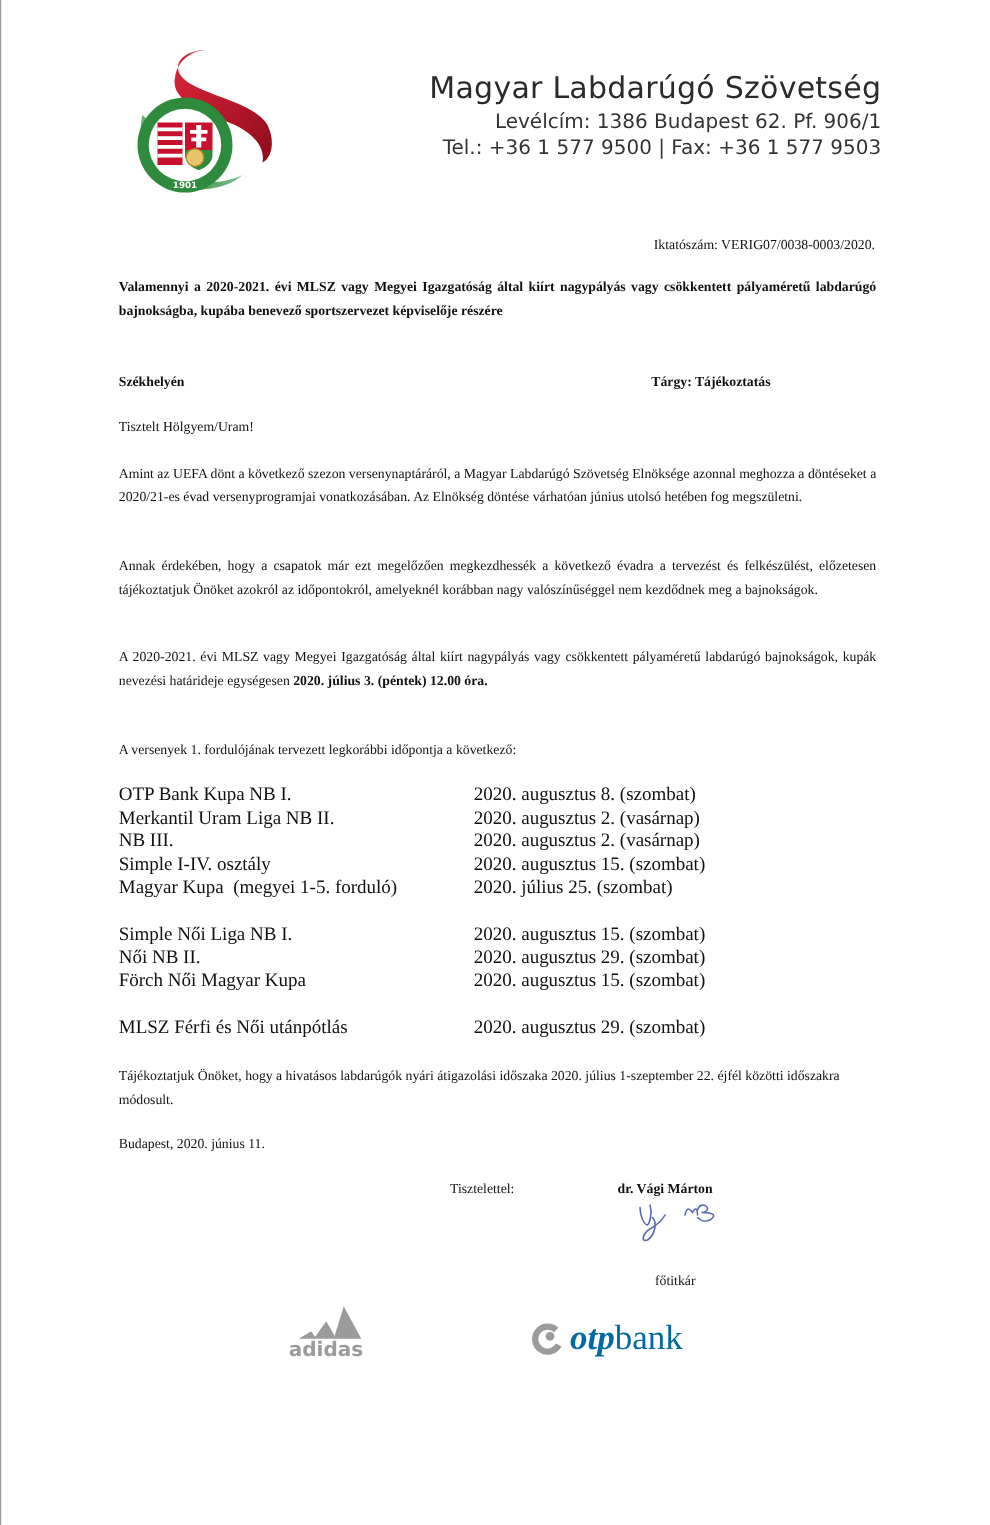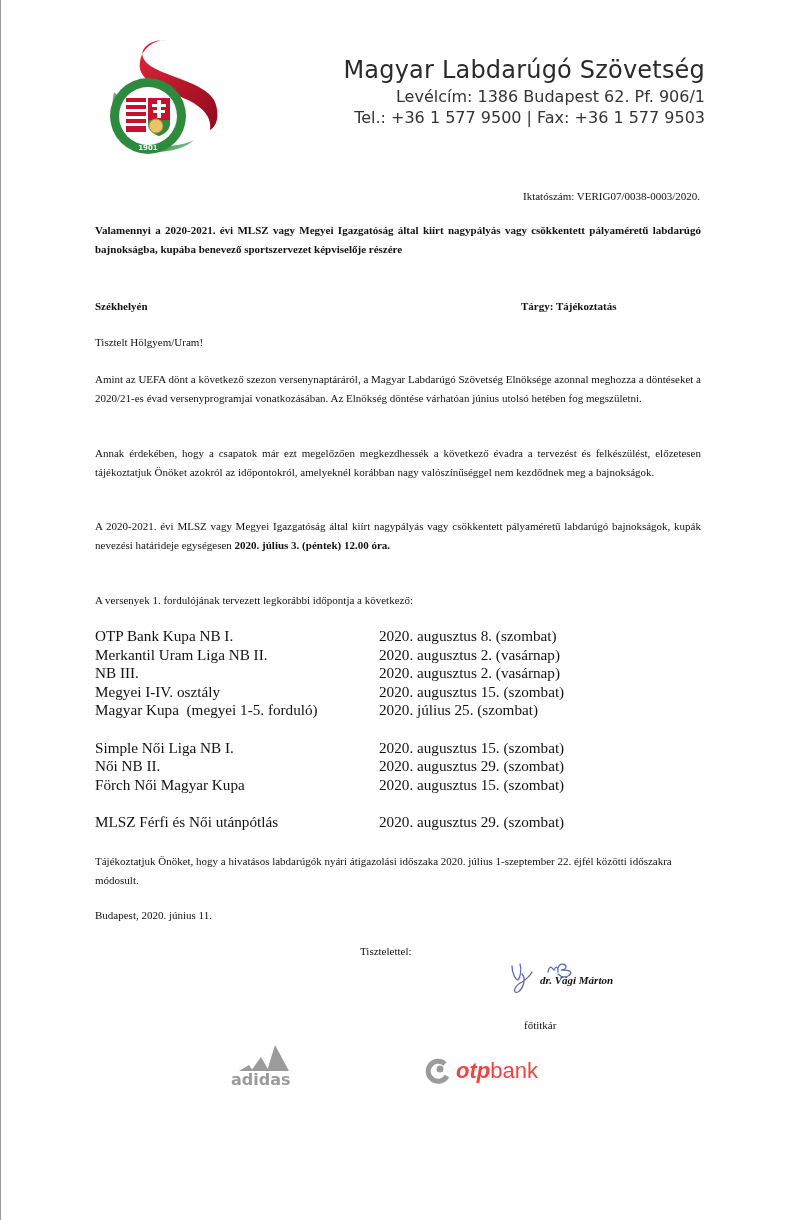--- a/index.html
+++ b/index.html
@@ -96,21 +96,21 @@
       </div>
     <div class="row">
         <span class="c1">Merkantil Uram Liga NB II.</span>
         <span class="c2">2020. augusztus 2. (vasárnap)</span>
       </div>
     <div class="row">
         <span class="c1">NB III.</span>
         <span class="c2">2020. augusztus 2. (vasárnap)</span>
       </div>
     <div class="row">
-        <span class="c1">Megyei I-IV. osztály</span>
+        <span class="c1">Simple I-IV. osztály</span>
         <span class="c2">2020. augusztus 15. (szombat)</span>
       </div>
     <div class="row">
         <span class="c1" style="white-space:pre;">Magyar Kupa  (megyei 1-5. forduló)</span>
         <span class="c2">2020. július 25. (szombat)</span>
       </div>
     <div class="row"></div>
     <div class="row">
         <span class="c1">Simple Női Liga NB I.</span>
         <span class="c2">2020. augusztus 15. (szombat)</span>
@@ -138,34 +138,34 @@
 
   <svg class="sig" viewBox="0 0 100 40">
     <g fill="none" stroke="#5a6bb0" stroke-width="1.3" stroke-linecap="round">
       <path d="M12 8 C12 16 16 22 18 22 C20 20 22 12 20 6"></path>
       <path d="M22 16 C26 20 24 30 18 34 C12 36 14 28 22 24 C28 20 30 18 32 14"></path>
       <path d="M48 14 C50 6 52 10 54 12 C56 8 58 8 58 14"></path>
       <path d="M58 10 C60 4 66 6 66 9 C66 12 60 12 62 12 C70 12 74 14 68 18 C64 20 60 18 58 16"></path>
     </g>
   </svg>
 
-  <div class="t b" style="left:494px; top:971px; font-style:italic;margin-left:46px;">dr. Vági Márton</div>
+  <div class="t b" style="left:494px; top:942px; ">dr. Vági Márton</div>
   <div class="t" style="left:524px; top:1016px;">főtitkár</div>
 
   <div class="sponsor" style="left:231px; top:1041px;">
     <svg width="68" height="46" viewBox="0 0 68 46">
       <g fill="#9b9b9b">
         <polygon points="8,30 18,24 22,30"></polygon>
         <polygon points="20,30 30,16 38,30"></polygon>
         <polygon points="36,30 44,4 58,30"></polygon>
       </g>
       <text x="0" y="44" font-size="16" font-weight="bold" fill="#9b9b9b" font-family="DejaVu Sans, sans-serif">adidas</text>
     </svg>
   </div>
 
   <div class="sponsor" style="left:425px; top:1058px; display:flex; align-items:center; gap:5px;">
     <svg width="26" height="26" viewBox="0 0 26 26">
       <path d="M20 6 A10 10 0 1 0 22 18" fill="none" stroke="#9b9b9b" stroke-width="5"></path>
       <circle cx="15" cy="11" r="3.5" fill="#9b9b9b"></circle>
     </svg>
-    <span style="font-family:Liberation Sans, sans-serif; font-size:22px; color:#ef4444; line-height:26px;"><b style="font-style:italic;">otp</b><span>bank</span></span>
+    <span style="font-family:Liberation Serif, serif; font-size:28px; color:#0369a1; line-height:26px;"><b style="font-style:italic;">otp</b><span>bank</span></span>
   </div>
 </div>
 
 </body></html>

